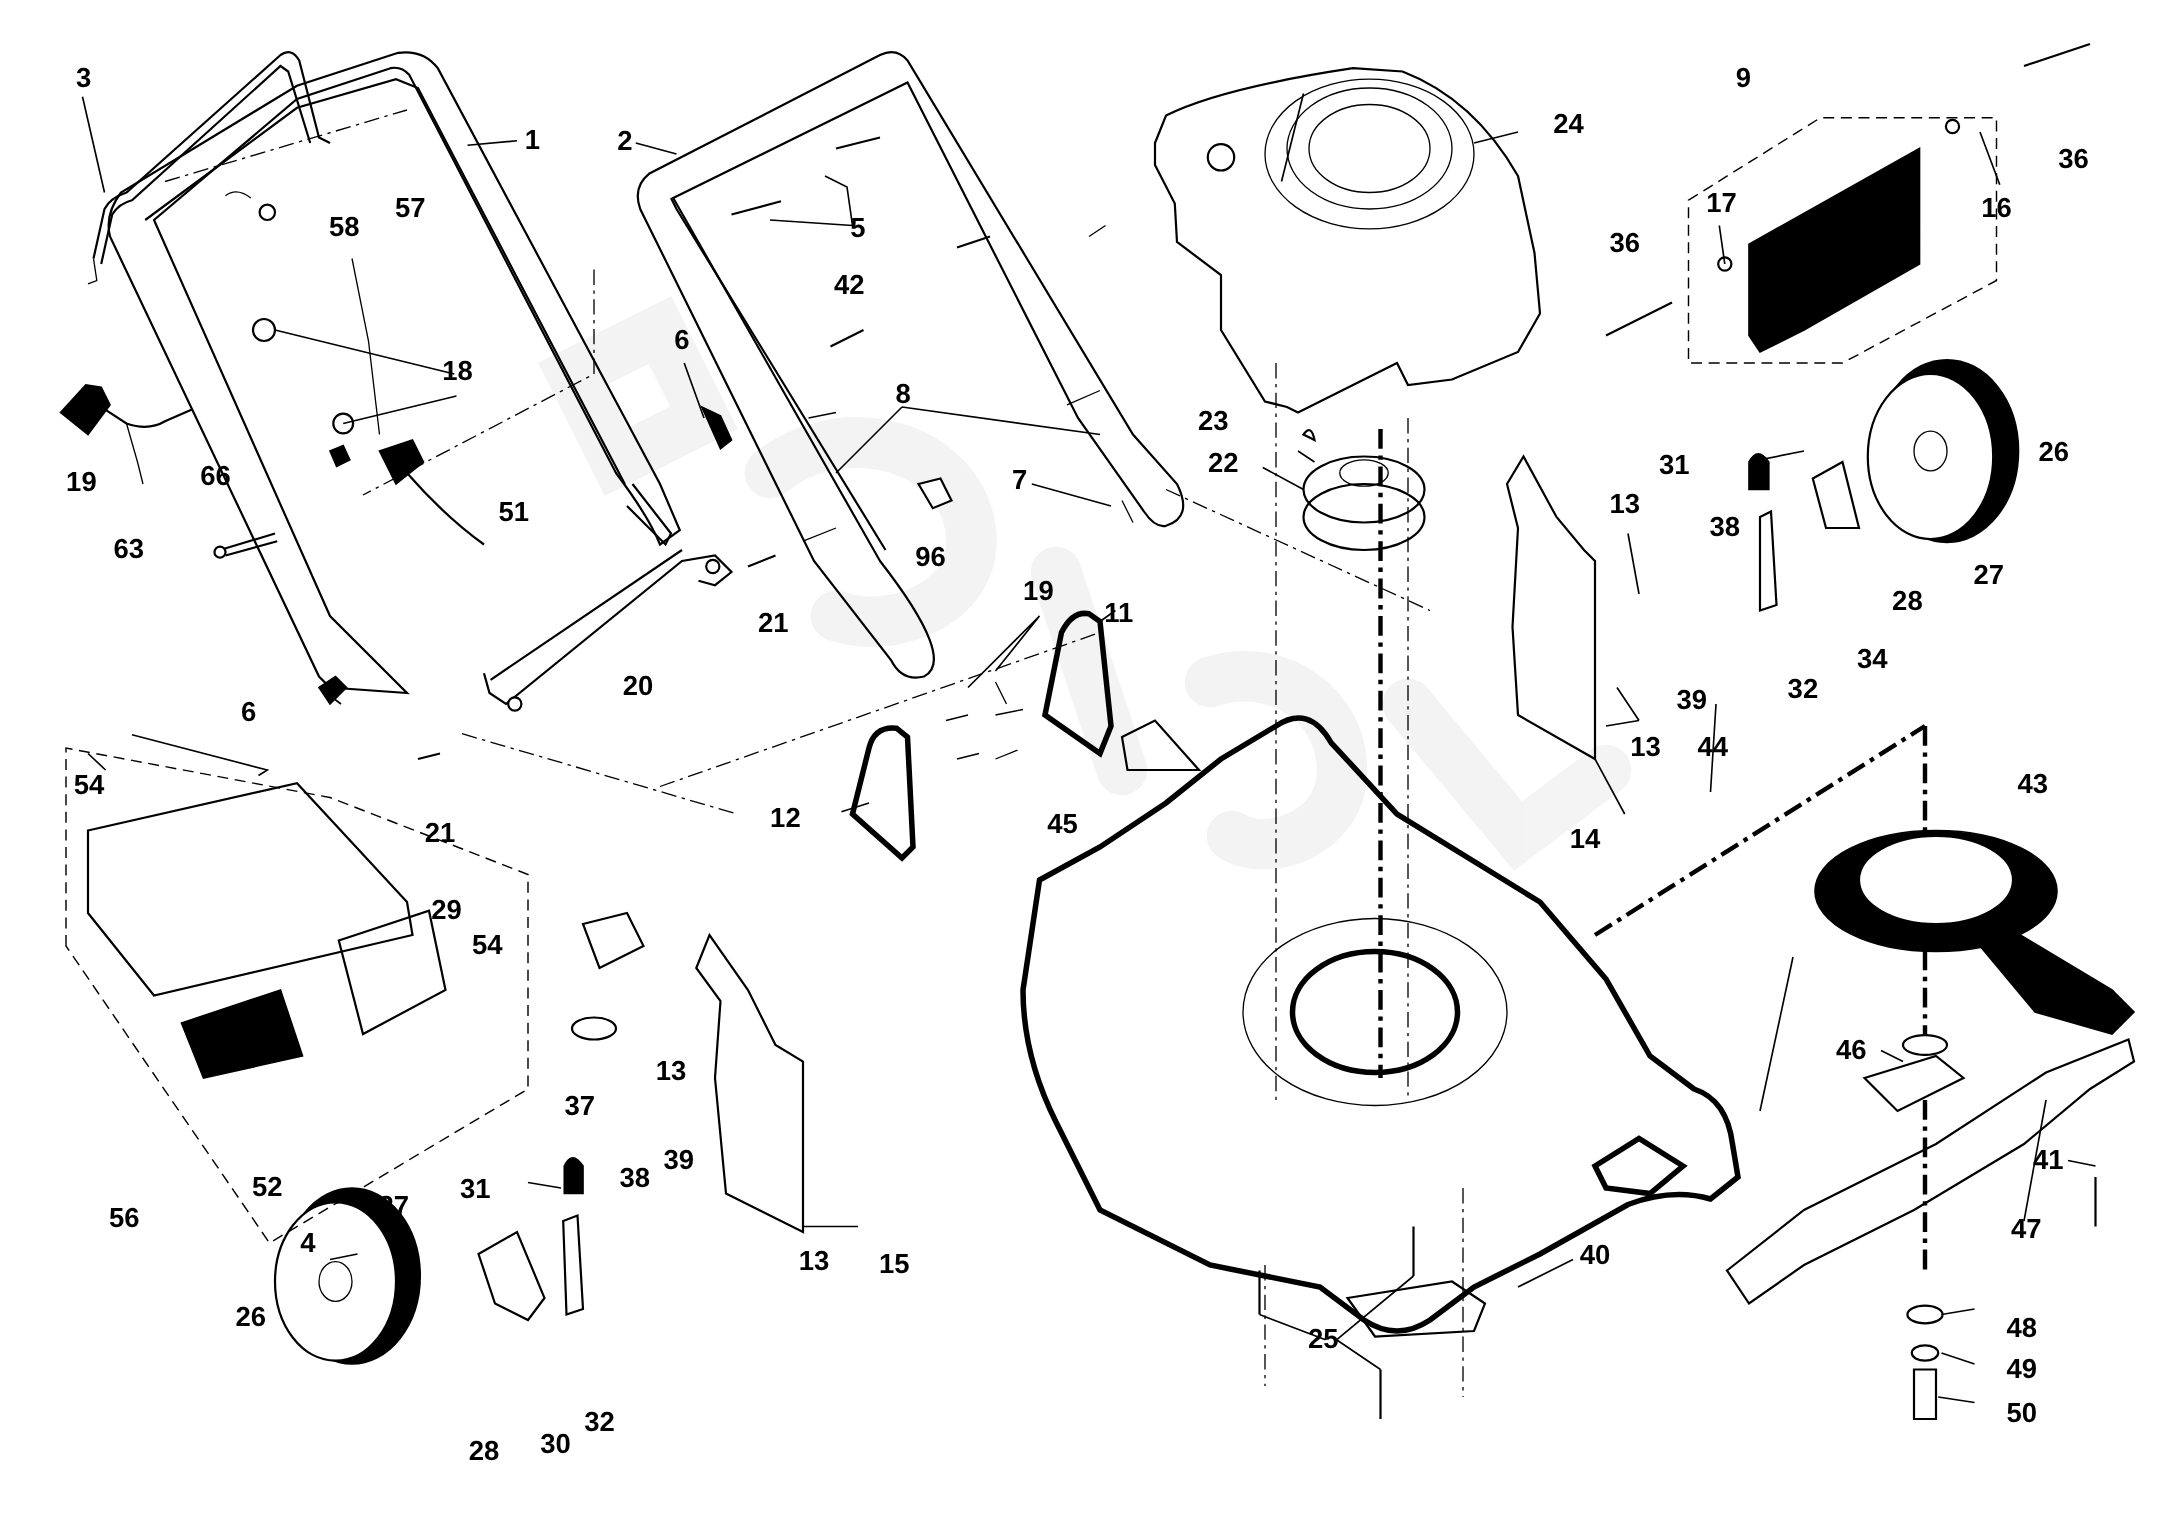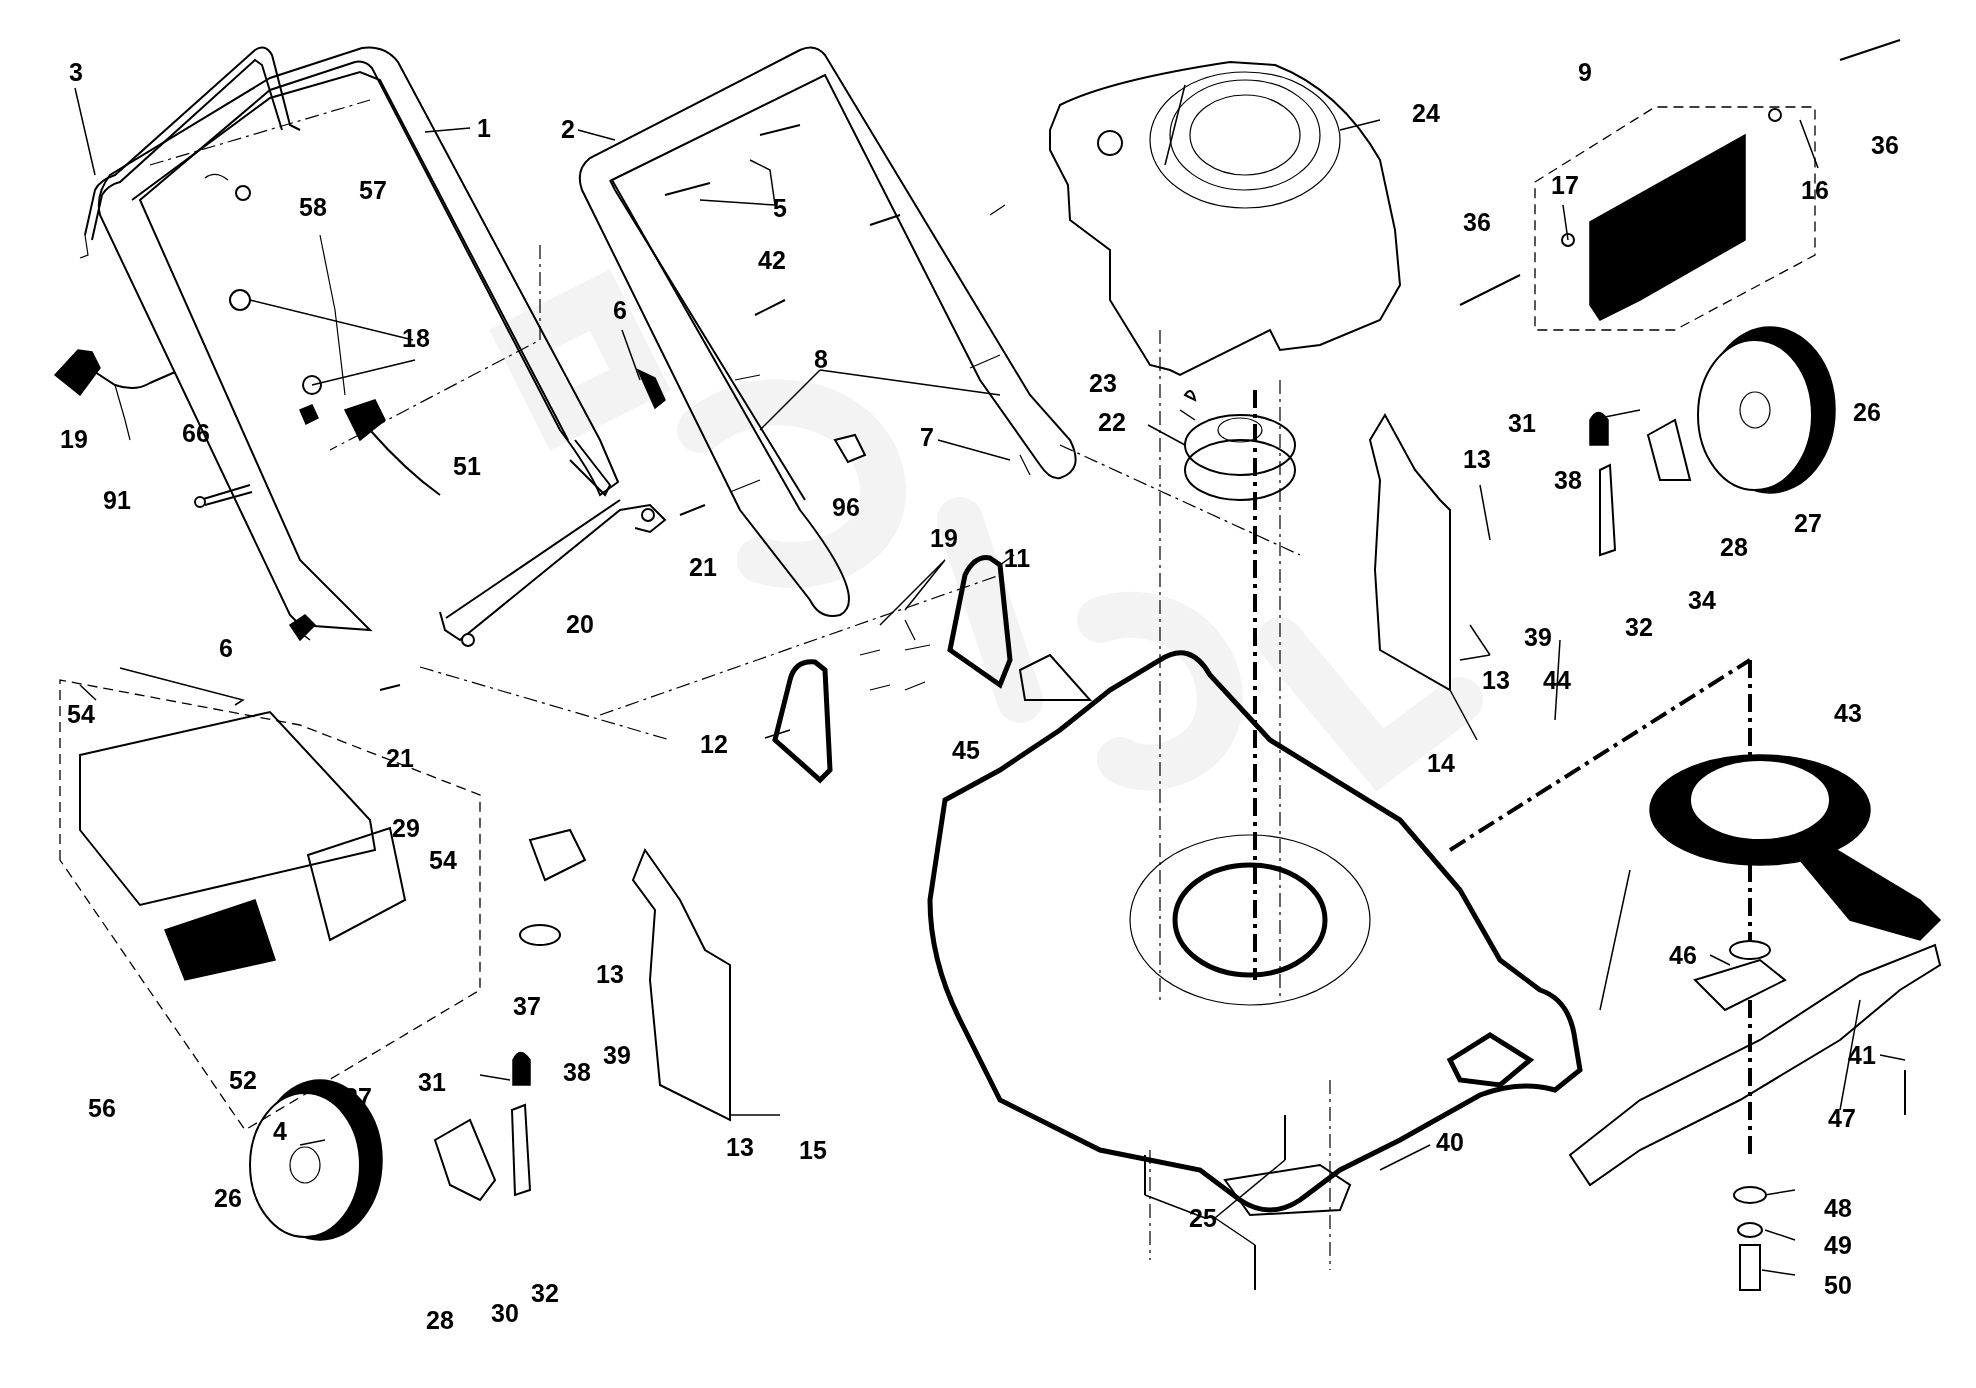--- a/index.html
+++ b/index.html
@@ -313,20 +313,20 @@
 <div class="callout" style="left:1848px;top:713px">43</div>
 <div class="callout" style="left:1557px;top:680px">44</div>
 <div class="callout" style="left:966px;top:750px">45</div>
 <div class="callout" style="left:1683px;top:955px">46</div>
 <div class="callout" style="left:1842px;top:1118px">47</div>
 <div class="callout" style="left:1838px;top:1208px">48</div>
 <div class="callout" style="left:1838px;top:1245px">49</div>
 <div class="callout" style="left:1838px;top:1285px">50</div>
 <div class="callout" style="left:467px;top:466px">51</div>
 <div class="callout" style="left:243px;top:1080px">52</div>
-<div class="callout" style="left:117px;top:500px">91</div>
+<div class="callout" style="left:117px;top:500px">63</div>
 <div class="callout" style="left:443px;top:860px">54</div>
 <div class="callout" style="left:196px;top:433px">66</div>
-<div class="callout" style="left:102px;top:1108px">56</div>
+<div class="callout" style="left:113px;top:1108px">56</div>
 <div class="callout" style="left:373px;top:190px">57</div>
 <div class="callout" style="left:313px;top:207px">58</div>
 <div class="callout" style="left:846px;top:507px">96</div>
 </div>
 
 </body></html>

